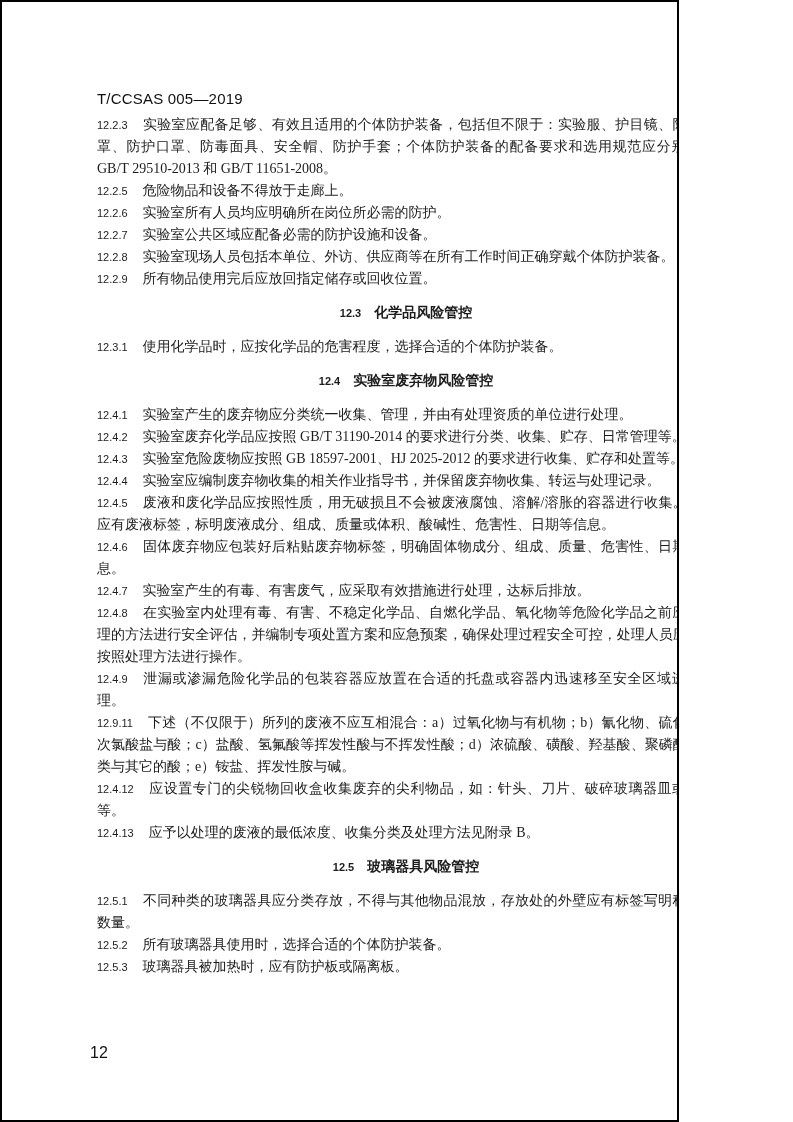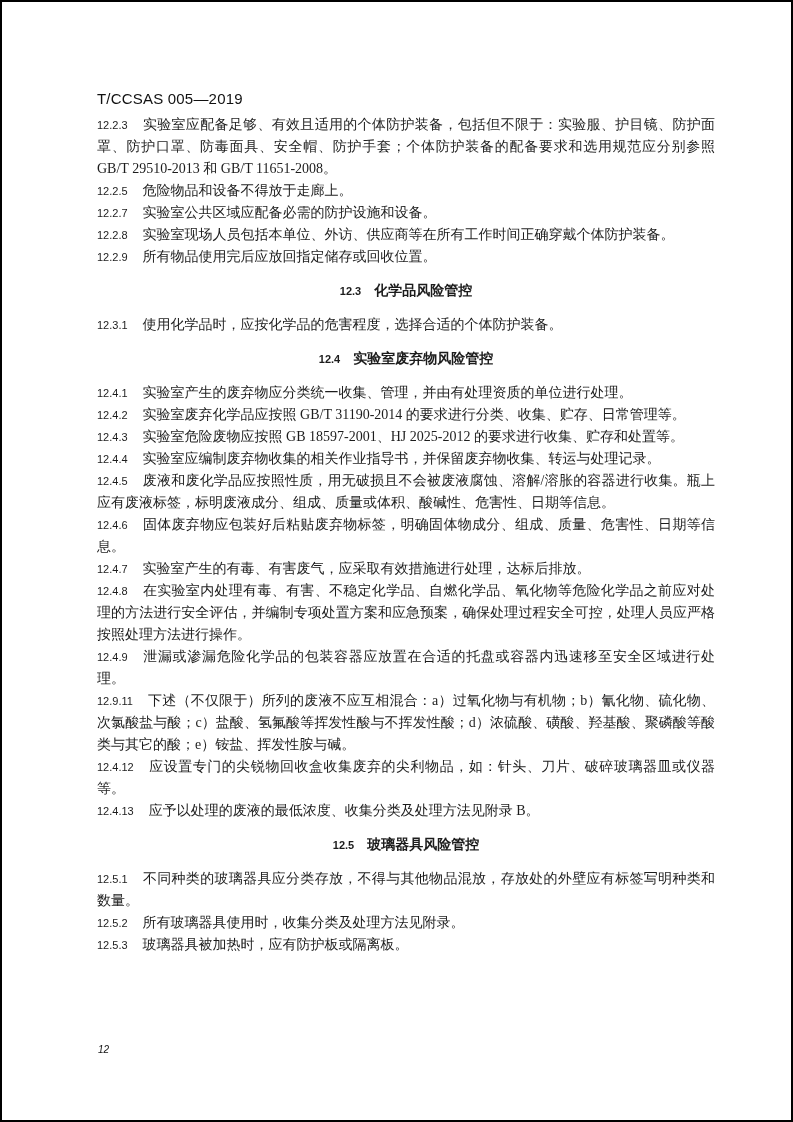--- a/index.html
+++ b/index.html
@@ -2,21 +2,21 @@
 <html lang="zh"><head>
 <meta charset="utf-8">
 <style>
   html, body {
     margin: 0;
     padding: 0;
     background: #ffffff;
   }
   .page {
     position: relative;
-    width: 793px;
+    width: 679px;
     height: 1122px;
     box-sizing: border-box;
     background: #ffffff;
     border: 2px solid #000000;
     overflow: hidden;
     color: #1c1c1c;
   }
   .doc-header {
     position: absolute;
     left: 95px;
@@ -51,57 +51,57 @@
     font-size: 11px;
     margin-right: 15px;
     white-space: nowrap;
   }
   .heading .num {
     font-weight: bold;
     margin-right: 13px;
   }
   .doc-footer {
     position: absolute;
-    left: 96px;
+    left: 88px;
     top: 1042px;
     font-family: "Liberation Sans", sans-serif;
-    font-size: 10px;
+    font-size: 16px;
     color: #111111;
-    font-style: italic;
   }
 </style>
 </head>
 <body>
 
 <div class="page">
   <div class="doc-header">
     <span>T/CCSAS 005—2019</span>
   </div>
   <div class="doc-body" id="blocks-container">
       <p class="para"><span class="num">12.2.3</span><span class="txt">实验室应配备足够、有效且适用的个体防护装备，包括但不限于：实验服、护目镜、防护面罩、防护口罩、防毒面具、安全帽、防护手套；个体防护装备的配备要求和选用规范应分别参照 GB/T 29510-2013 和 GB/T 11651-2008。</span></p>
       <p class="para"><span class="num">12.2.5</span><span class="txt">危险物品和设备不得放于走廊上。</span></p>
+      <p class="para"><span class="num">12.2.6</span><span class="txt">实验室所有人员均应明确所在岗位所必需的防护。</span></p>
       <p class="para"><span class="num">12.2.7</span><span class="txt">实验室公共区域应配备必需的防护设施和设备。</span></p>
       <p class="para"><span class="num">12.2.8</span><span class="txt">实验室现场人员包括本单位、外访、供应商等在所有工作时间正确穿戴个体防护装备。</span></p>
       <p class="para"><span class="num">12.2.9</span><span class="txt">所有物品使用完后应放回指定储存或回收位置。</span></p>
       <p class="heading"><span class="num">12.3</span><span class="txt">化学品风险管控</span></p>
       <p class="para"><span class="num">12.3.1</span><span class="txt">使用化学品时，应按化学品的危害程度，选择合适的个体防护装备。</span></p>
       <p class="heading"><span class="num">12.4</span><span class="txt">实验室废弃物风险管控</span></p>
       <p class="para"><span class="num">12.4.1</span><span class="txt">实验室产生的废弃物应分类统一收集、管理，并由有处理资质的单位进行处理。</span></p>
       <p class="para"><span class="num">12.4.2</span><span class="txt">实验室废弃化学品应按照 GB/T 31190-2014 的要求进行分类、收集、贮存、日常管理等。</span></p>
       <p class="para"><span class="num">12.4.3</span><span class="txt">实验室危险废物应按照 GB 18597-2001、HJ 2025-2012 的要求进行收集、贮存和处置等。</span></p>
       <p class="para"><span class="num">12.4.4</span><span class="txt">实验室应编制废弃物收集的相关作业指导书，并保留废弃物收集、转运与处理记录。</span></p>
       <p class="para"><span class="num">12.4.5</span><span class="txt">废液和废化学品应按照性质，用无破损且不会被废液腐蚀、溶解/溶胀的容器进行收集。瓶上应有废液标签，标明废液成分、组成、质量或体积、酸碱性、危害性、日期等信息。</span></p>
       <p class="para"><span class="num">12.4.6</span><span class="txt">固体废弃物应包装好后粘贴废弃物标签，明确固体物成分、组成、质量、危害性、日期等信息。</span></p>
       <p class="para"><span class="num">12.4.7</span><span class="txt">实验室产生的有毒、有害废气，应采取有效措施进行处理，达标后排放。</span></p>
       <p class="para"><span class="num">12.4.8</span><span class="txt">在实验室内处理有毒、有害、不稳定化学品、自燃化学品、氧化物等危险化学品之前应对处理的方法进行安全评估，并编制专项处置方案和应急预案，确保处理过程安全可控，处理人员应严格按照处理方法进行操作。</span></p>
       <p class="para"><span class="num">12.4.9</span><span class="txt">泄漏或渗漏危险化学品的包装容器应放置在合适的托盘或容器内迅速移至安全区域进行处理。</span></p>
       <p class="para"><span class="num">12.9.11</span><span class="txt">下述（不仅限于）所列的废液不应互相混合：a）过氧化物与有机物；b）氰化物、硫化物、次氯酸盐与酸；c）盐酸、氢氟酸等挥发性酸与不挥发性酸；d）浓硫酸、磺酸、羟基酸、聚磷酸等酸类与其它的酸；e）铵盐、挥发性胺与碱。</span></p>
       <p class="para"><span class="num">12.4.12</span><span class="txt">应设置专门的尖锐物回收盒收集废弃的尖利物品，如：针头、刀片、破碎玻璃器皿或仪器等。</span></p>
       <p class="para"><span class="num">12.4.13</span><span class="txt">应予以处理的废液的最低浓度、收集分类及处理方法见附录 B。</span></p>
       <p class="heading"><span class="num">12.5</span><span class="txt">玻璃器具风险管控</span></p>
       <p class="para"><span class="num">12.5.1</span><span class="txt">不同种类的玻璃器具应分类存放，不得与其他物品混放，存放处的外壁应有标签写明种类和数量。</span></p>
-      <p class="para"><span class="num">12.5.2</span><span class="txt">所有玻璃器具使用时，收集分类及处理方法见附录。</span></p>
+      <p class="para"><span class="num">12.5.2</span><span class="txt">所有玻璃器具使用时，选择合适的个体防护装备。</span></p>
       <p class="para"><span class="num">12.5.3</span><span class="txt">玻璃器具被加热时，应有防护板或隔离板。</span></p>
     </div>
   <div class="doc-footer">
     <span>12</span>
   </div>
 </div>
 
 </body></html>

